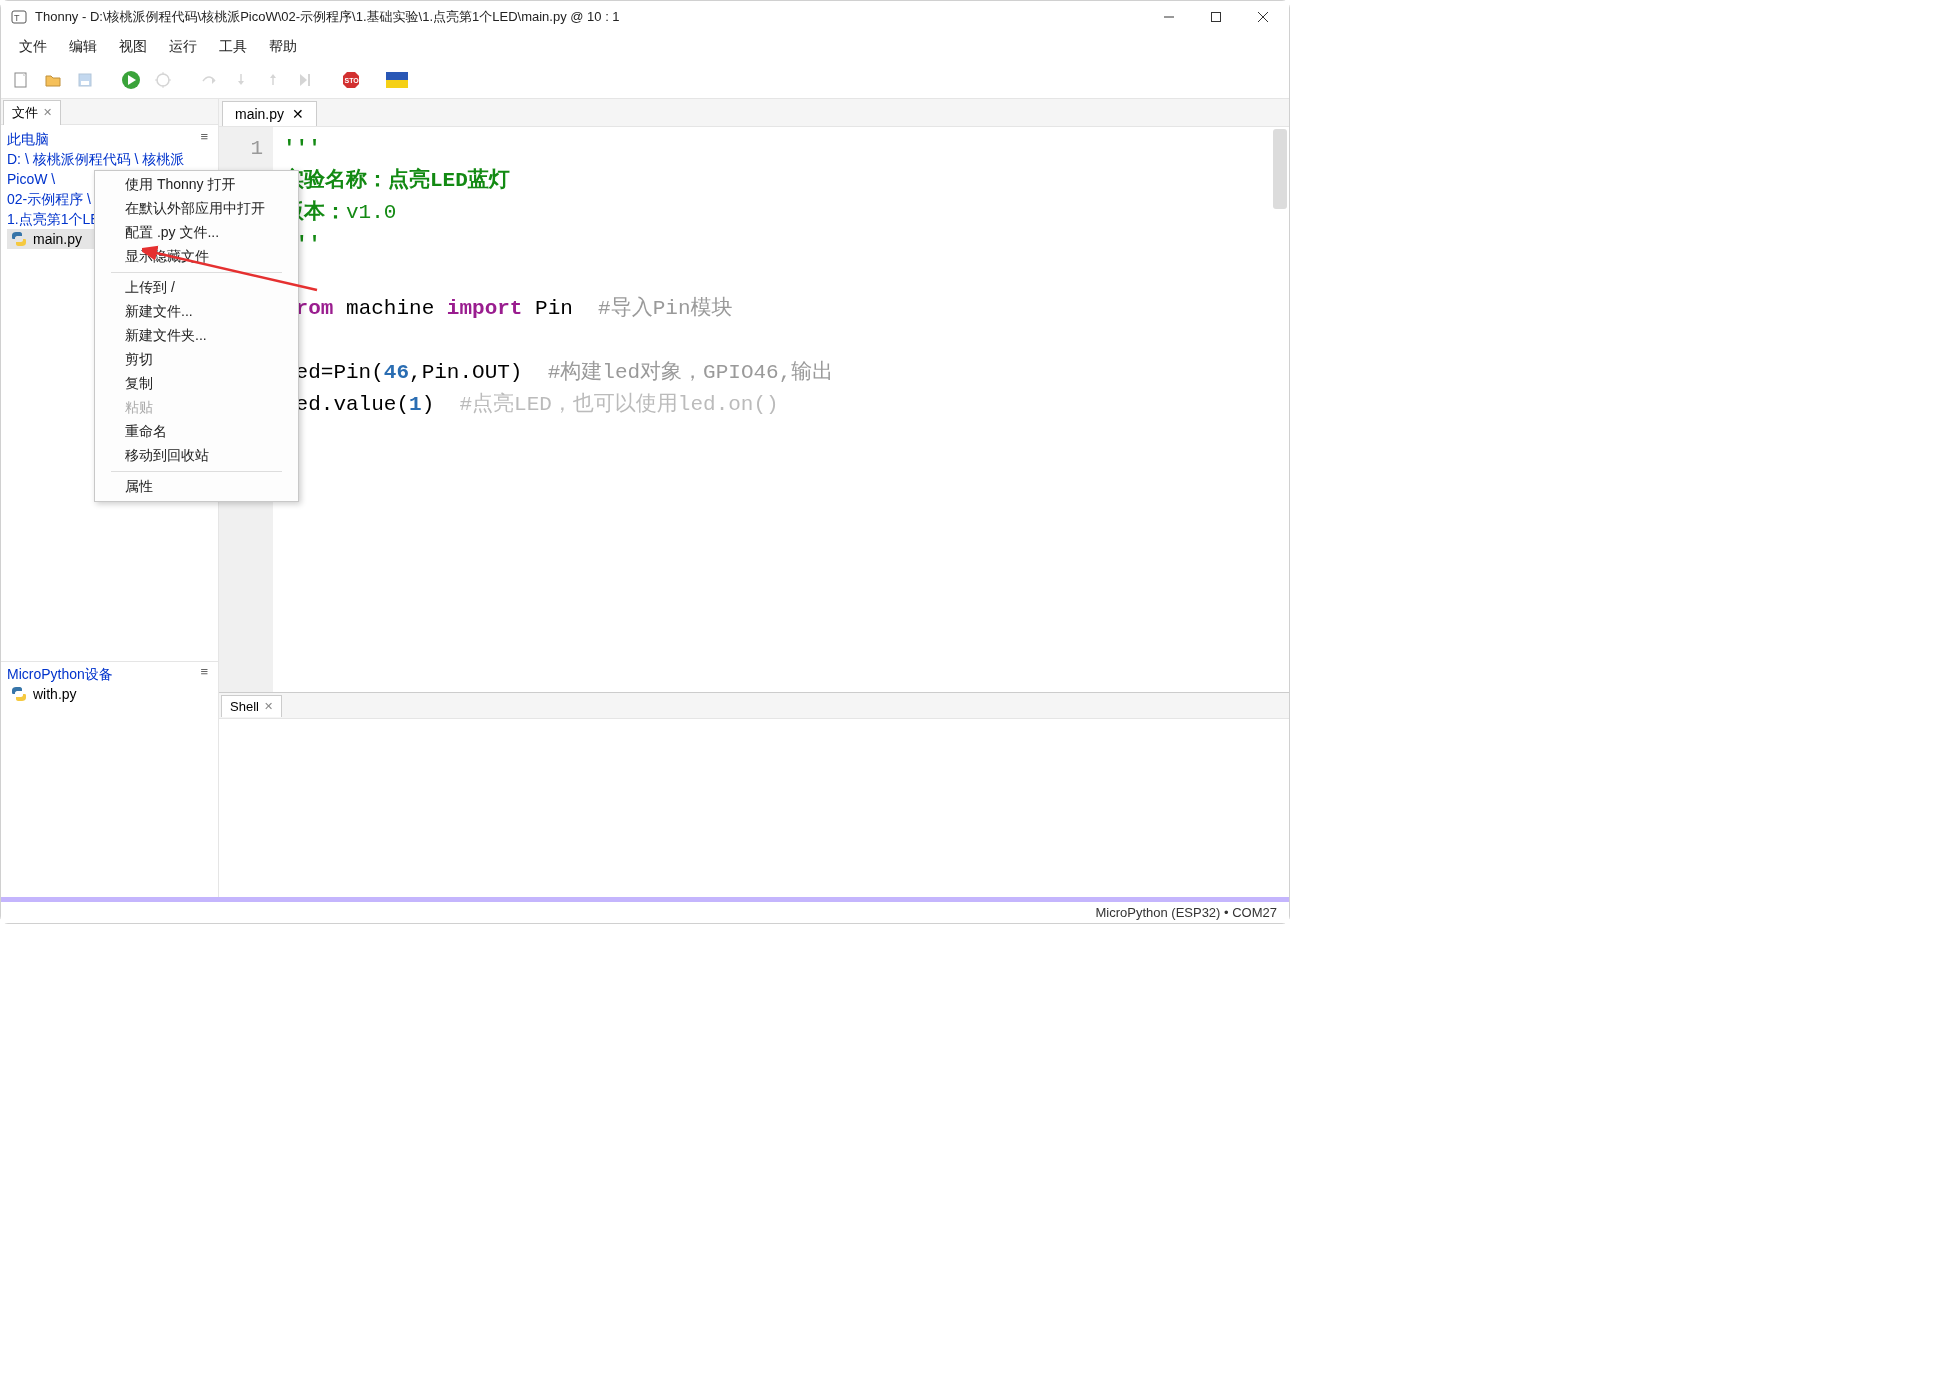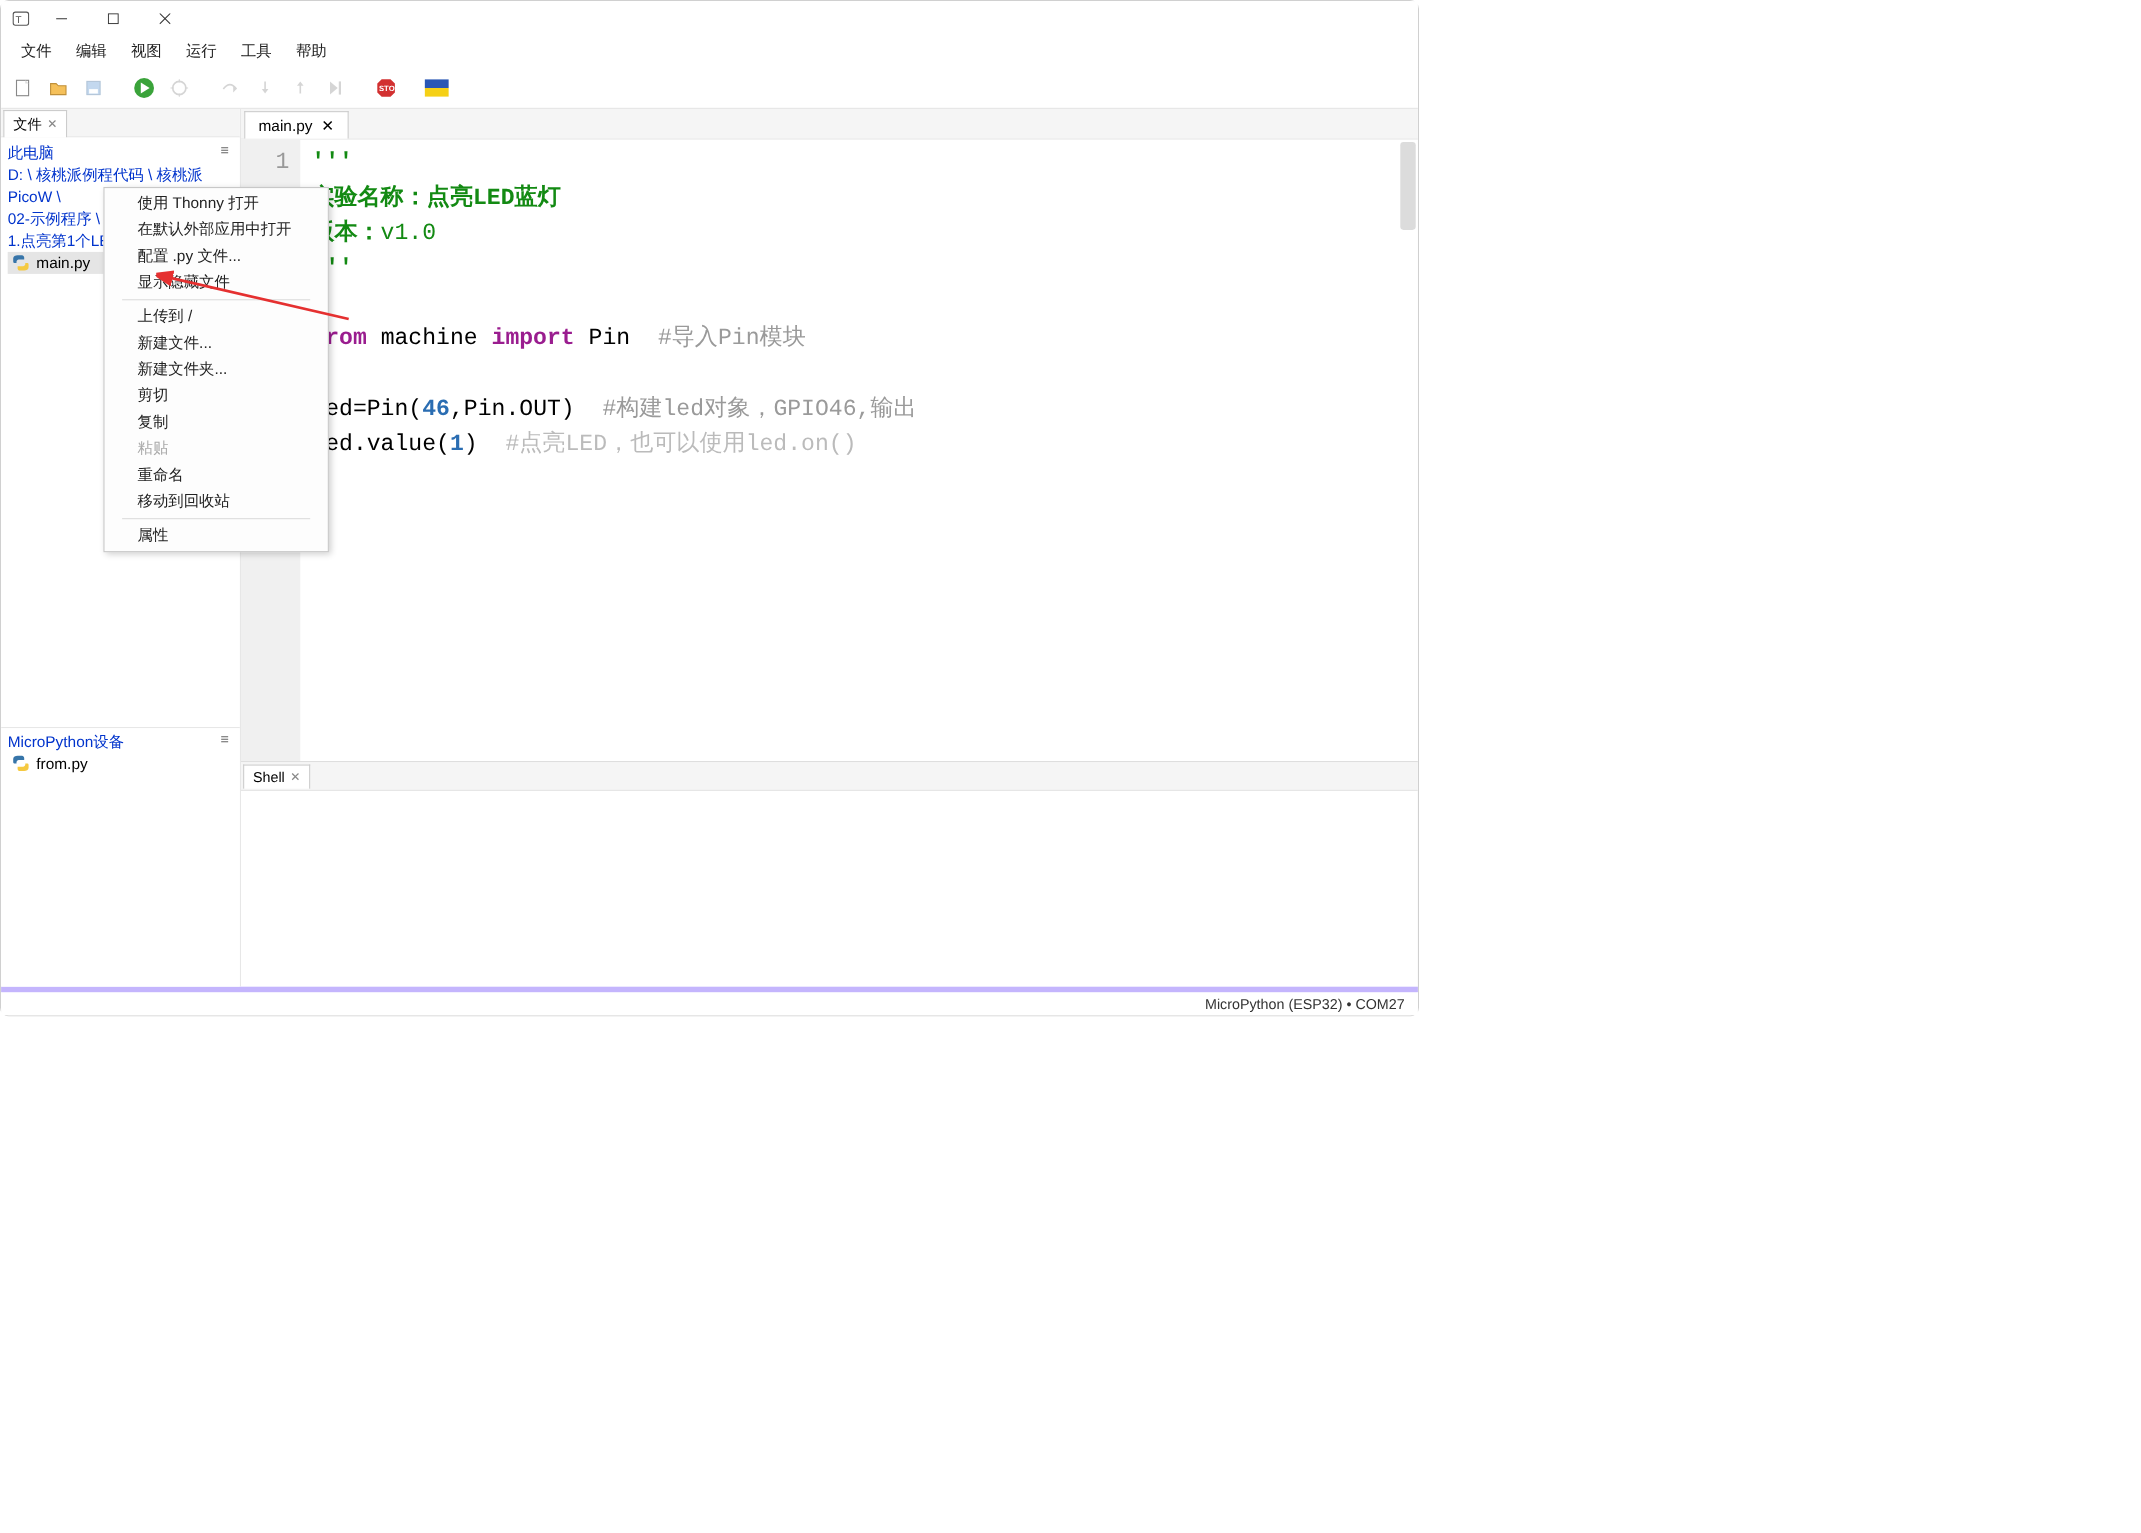--- a/index.html
+++ b/index.html
@@ -251,20 +251,21 @@
 
 <div class="window">
 
   <div class="titlebar">
     <span class="app-icon">
       <svg width="16" height="16" viewBox="0 0 16 16">
           <rect x="1" y="2" width="14" height="12" rx="2" fill="#fff" stroke="#555"></rect>
           <text x="3" y="12" font-size="9" fill="#555">T</text>
         </svg>
     </span>
+    <span class="title">Thonny  -  D:\核桃派例程代码\核桃派PicoW\02-示例程序\1.基础实验\1.点亮第1个LED\main.py  @  10 : 1</span>
     <div class="win-controls">
       <div class="win-btn">
           <svg width="10" height="10">
             <line x1="0" y1="5" x2="10" y2="5" stroke="#333" stroke-width="1"></line>
           </svg>
         </div>
       <div class="win-btn">
           <svg width="10" height="10">
             <rect x="0.5" y="0.5" width="9" height="9" fill="none" stroke="#333" stroke-width="1"></rect>
           </svg>
@@ -403,21 +404,21 @@
             </div>
             <span class="menu-icon">≡</span>
           </div>
           <div class="file-item">
             <span class="py-icon">
               <svg width="16" height="16" viewBox="0 0 16 16">
                   <path d="M5 1h4c1 0 2 1 2 2v2H6c-1 0-2 1-2 2v1H2c-1 0-1-1-1-2V4c0-2 2-3 4-3z" fill="#3775a9"></path>
                   <path d="M11 15H7c-1 0-2-1-2-2v-2h5c1 0 2-1 2-2V8h2c1 0 1 1 1 2v2c0 2-2 3-4 3z" fill="#f5c940"></path>
                 </svg>
             </span>
-            <span>from.py</span>
+            <span>with.py</span>
           </div>
         </div>
       </div>
     </div>
 
     <div class="main">
 
       <div class="editor-tabrow">
         <div class="editor-tab">
           <span>main.py</span>

